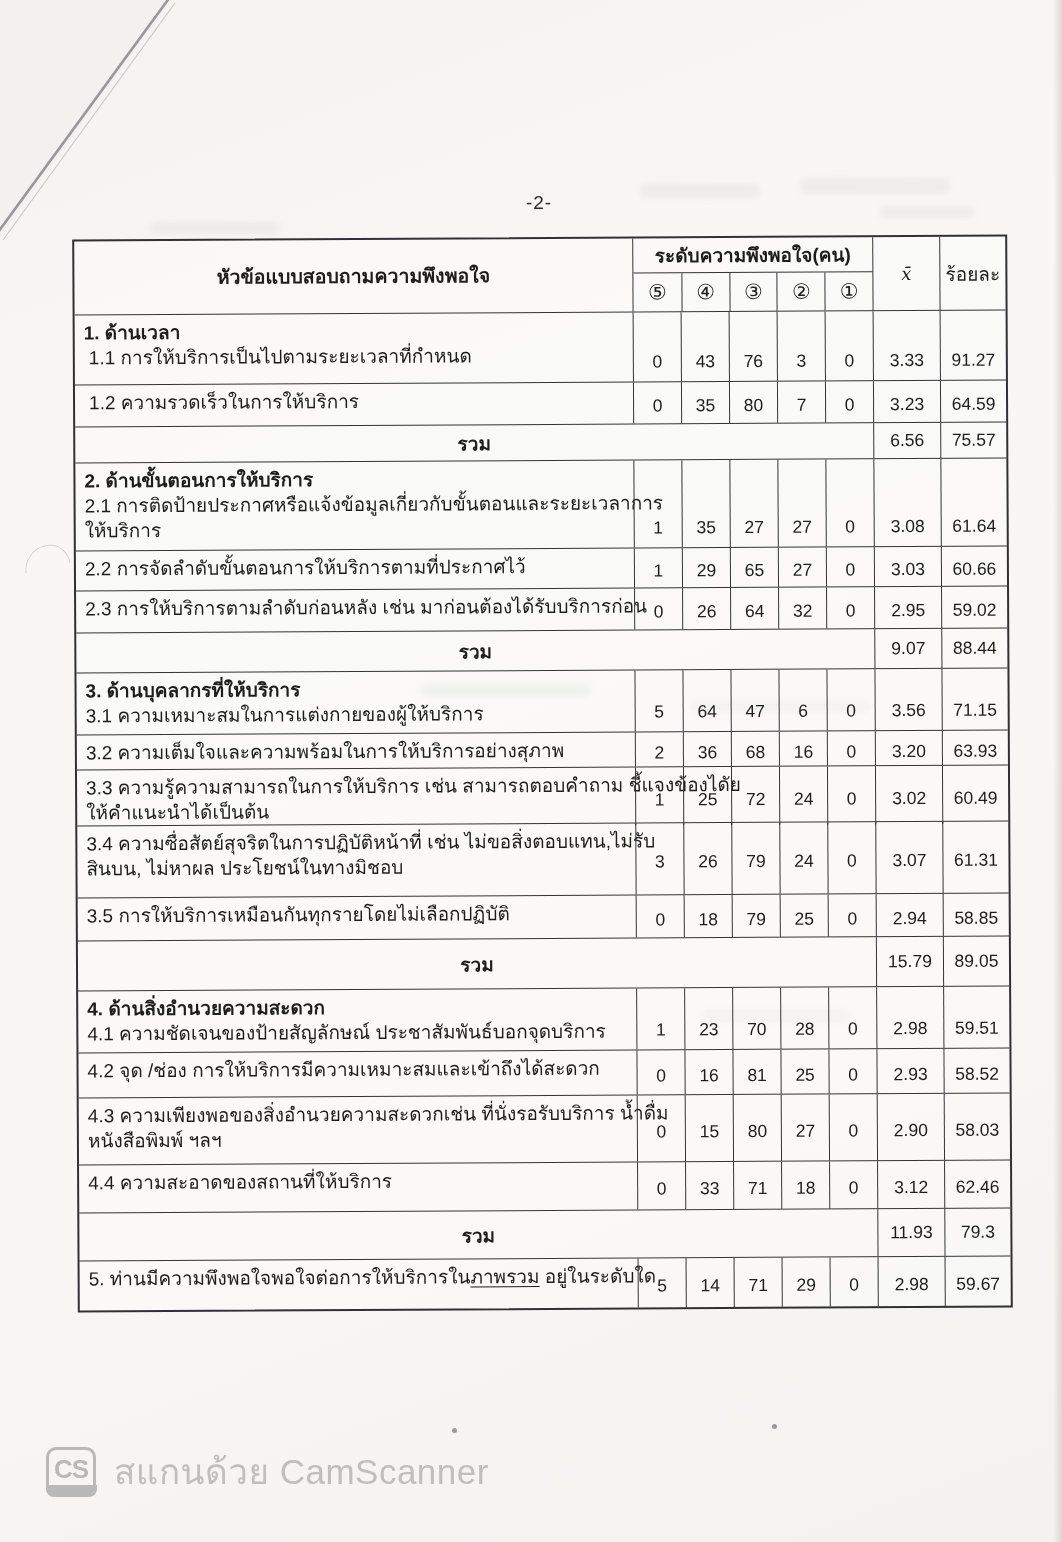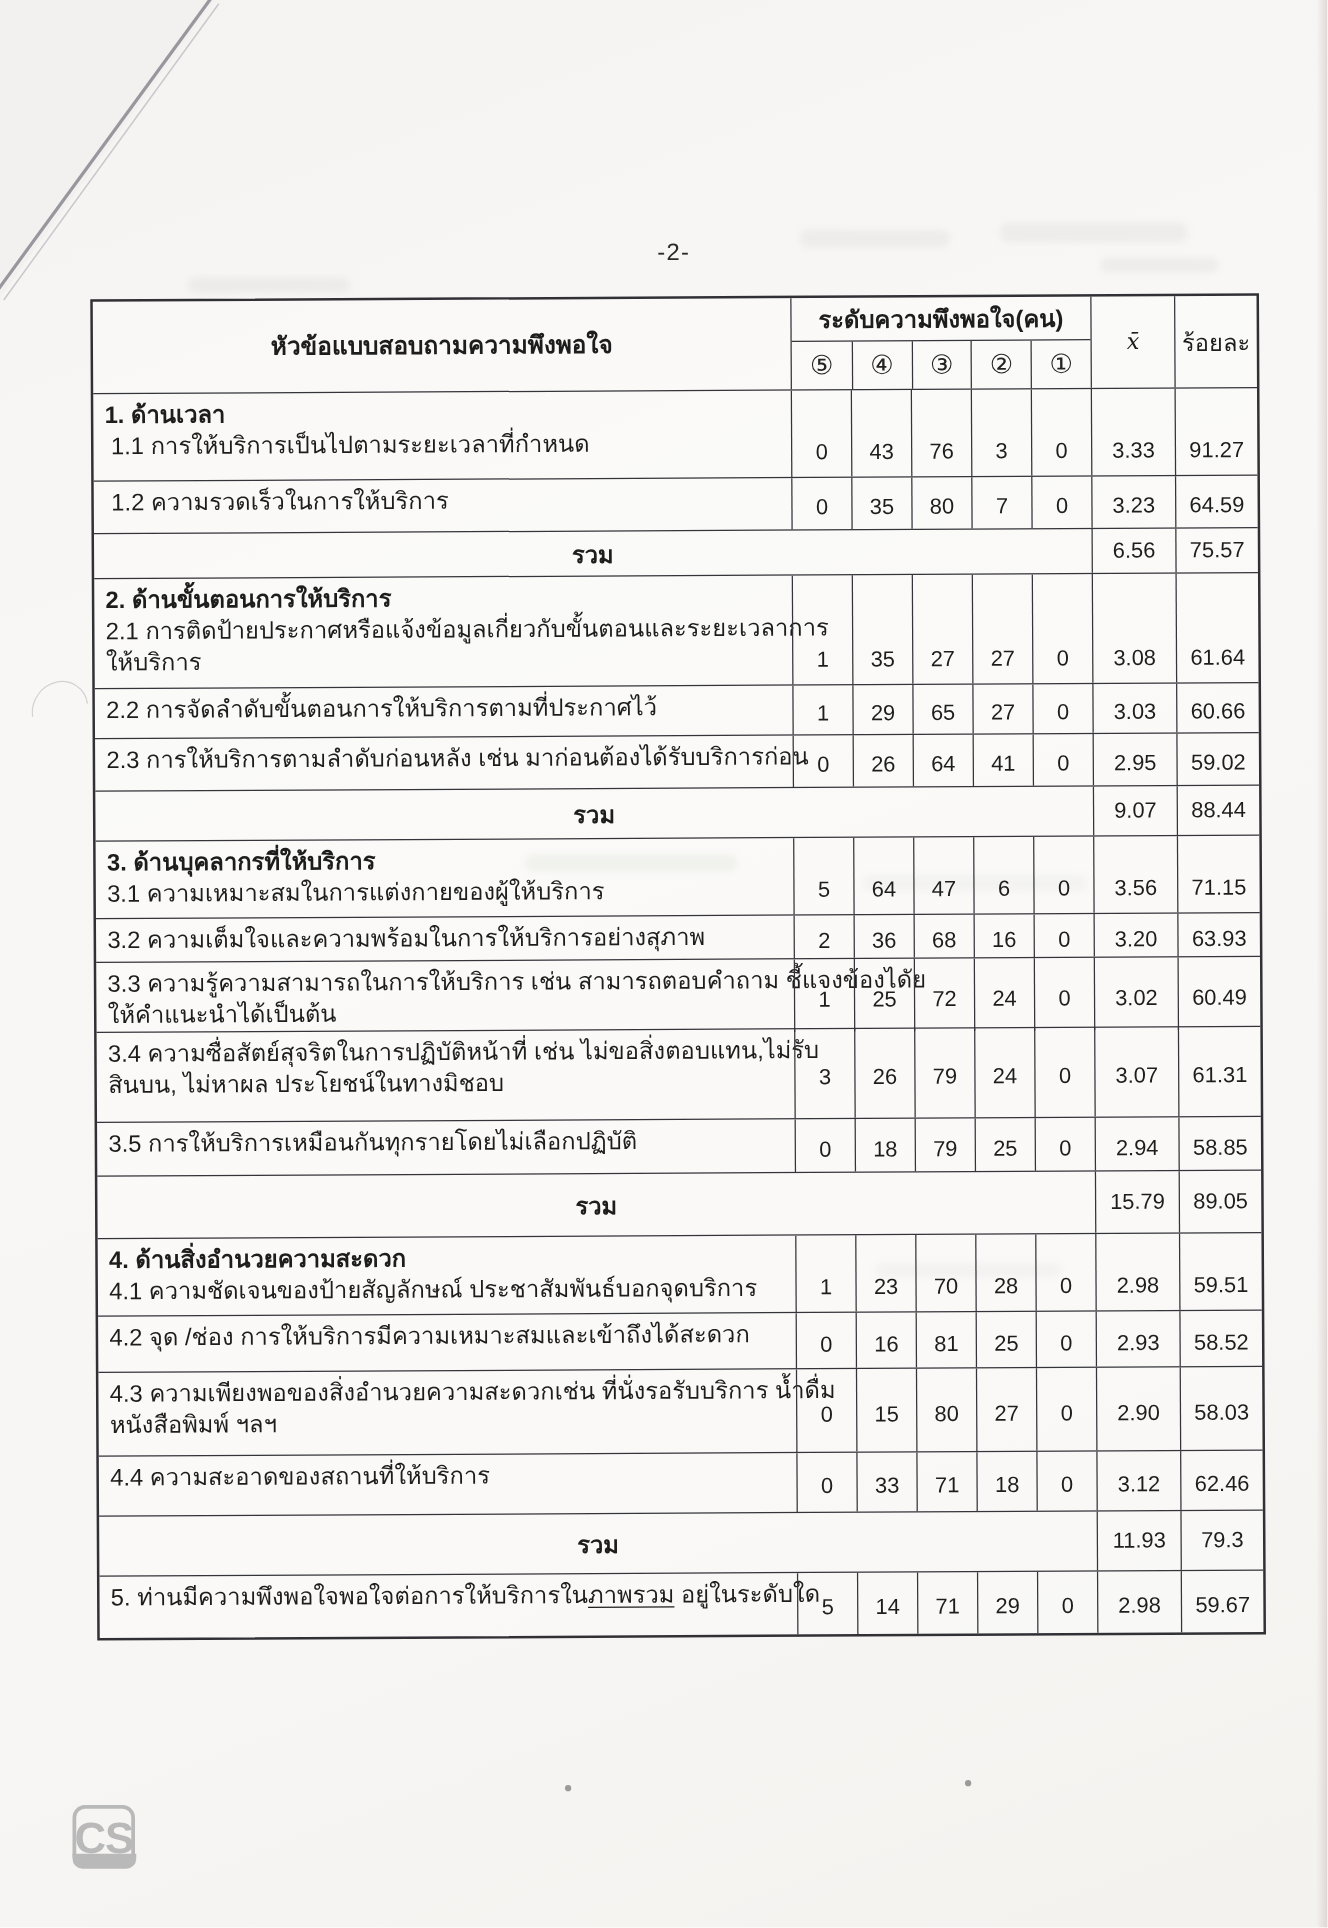--- a/index.html
+++ b/index.html
@@ -57,21 +57,21 @@
   .u{text-decoration:underline;text-underline-offset:3px;}
   
   .row-sec .val{align-items:flex-end;padding-bottom:9px;}
   .row-item .val{align-items:center;padding-top:6px;}
   .row-total .total-cell{grid-column:1/7;justify-content:center;font-size:19px;font-weight:600;
     border-left:none;}
   
   .footer{position:absolute;left:46px;top:1444px;display:flex;align-items:center;gap:18px;}
   .cs-logo{position:relative;width:50px;height:50px;border:3.5px solid #b9b9b9;border-radius:10px;
     display:flex;align-items:flex-start;justify-content:center;box-sizing:border-box;
-    color:#b9b9b9;font-weight:700;font-size:35px;letter-spacing:-1px;padding-top:4px;margin-left:12px;}
+    color:#b9b9b9;font-weight:700;font-size:26px;letter-spacing:-1px;padding-top:4px;}
   .cs-logo::after{content:"";position:absolute;left:-3.5px;right:-3.5px;bottom:-3.5px;height:12px;
     background:#b9b9b9;border-radius:0 0 8px 8px;}
   .footer-text{font-size:35px;color:#bfbfbf;letter-spacing:.5px;}
 </style>
 </head>
 <body>
 
 <svg class="fold-svg" width="260" height="270">
   <polygon points="0,0 172,0 0,238" fill="#f2f1ef"></polygon>
   <line x1="170" y1="-3" x2="-4" y2="235" stroke="#98979d" stroke-width="2.6"></line>
@@ -176,21 +176,21 @@
     <div class="cell val">60.66</div>
   </div>
 
   <div class="t-row row-item" style="height:42px">
     <div class="cell topic">
       <div class="tl">2.3 การให้บริการตามลำดับก่อนหลัง เช่น มาก่อนต้องได้รับบริการก่อน</div>
     </div>
     <div class="cell val">0</div>
     <div class="cell val">26</div>
     <div class="cell val">64</div>
-    <div class="cell val">41</div>
+    <div class="cell val">32</div>
     <div class="cell val">0</div>
     <div class="cell val">2.95</div>
     <div class="cell val">59.02</div>
   </div>
 
   <div class="t-row row-total" style="height:40px">
     <div class="cell total-cell">รวม</div>
     <div class="cell">9.07</div>
     <div class="cell">88.44</div>
   </div>
@@ -345,13 +345,14 @@
     <div class="cell val">29</div>
     <div class="cell val">0</div>
     <div class="cell val">2.98</div>
     <div class="cell val">59.67</div>
   </div>
 
 </div>
 
 <div class="footer">
   <div class="cs-logo">CS</div>
+  <div class="footer-text">สแกนด้วย CamScanner</div>
 </div>
 
 </body></html>

